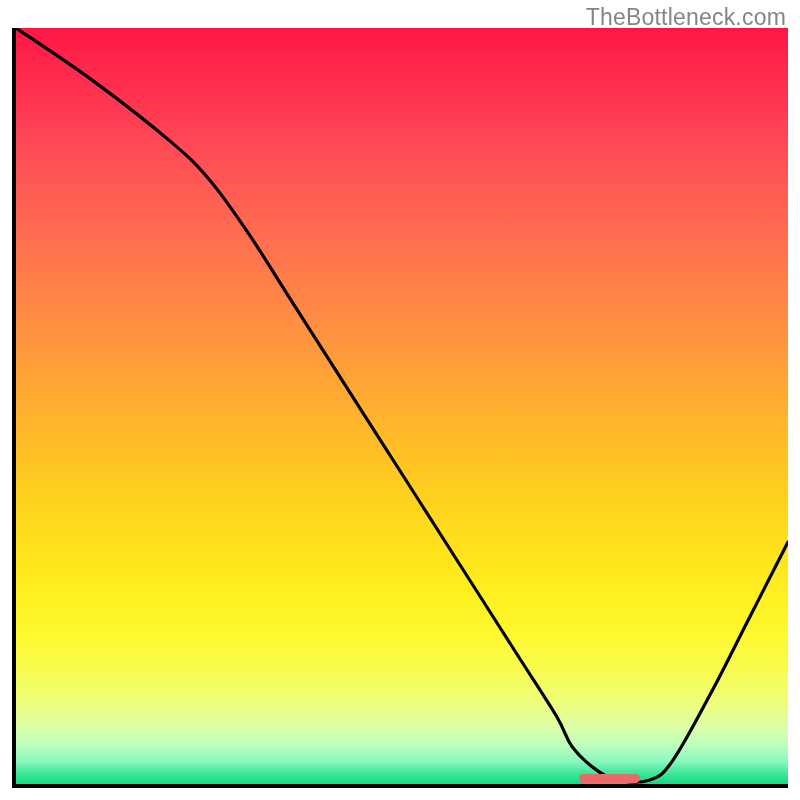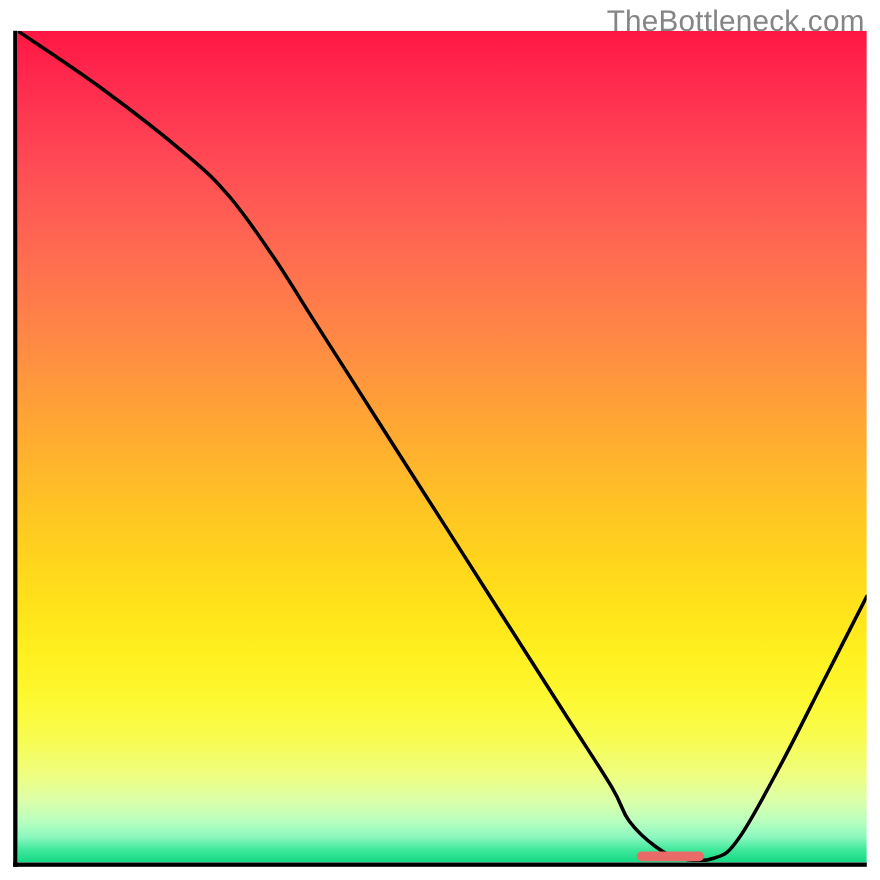--- a/index.html
+++ b/index.html
@@ -8,21 +8,21 @@
     width: 800px;
     height: 800px;
     background: #ffffff;
     overflow: hidden;
     font-family: Arial, Helvetica, sans-serif;
   }
   .watermark {
     position: absolute;
     top: 4px;
     right: 14px;
-    font-size: 27px;
+    font-size: 23px;
     color: #858585;
     font-weight: 400;
     letter-spacing: 0.2px;
     z-index: 5;
   }
   .frame {
     position: absolute;
     left: 12px;
     top: 28px;
     width: 776px;

